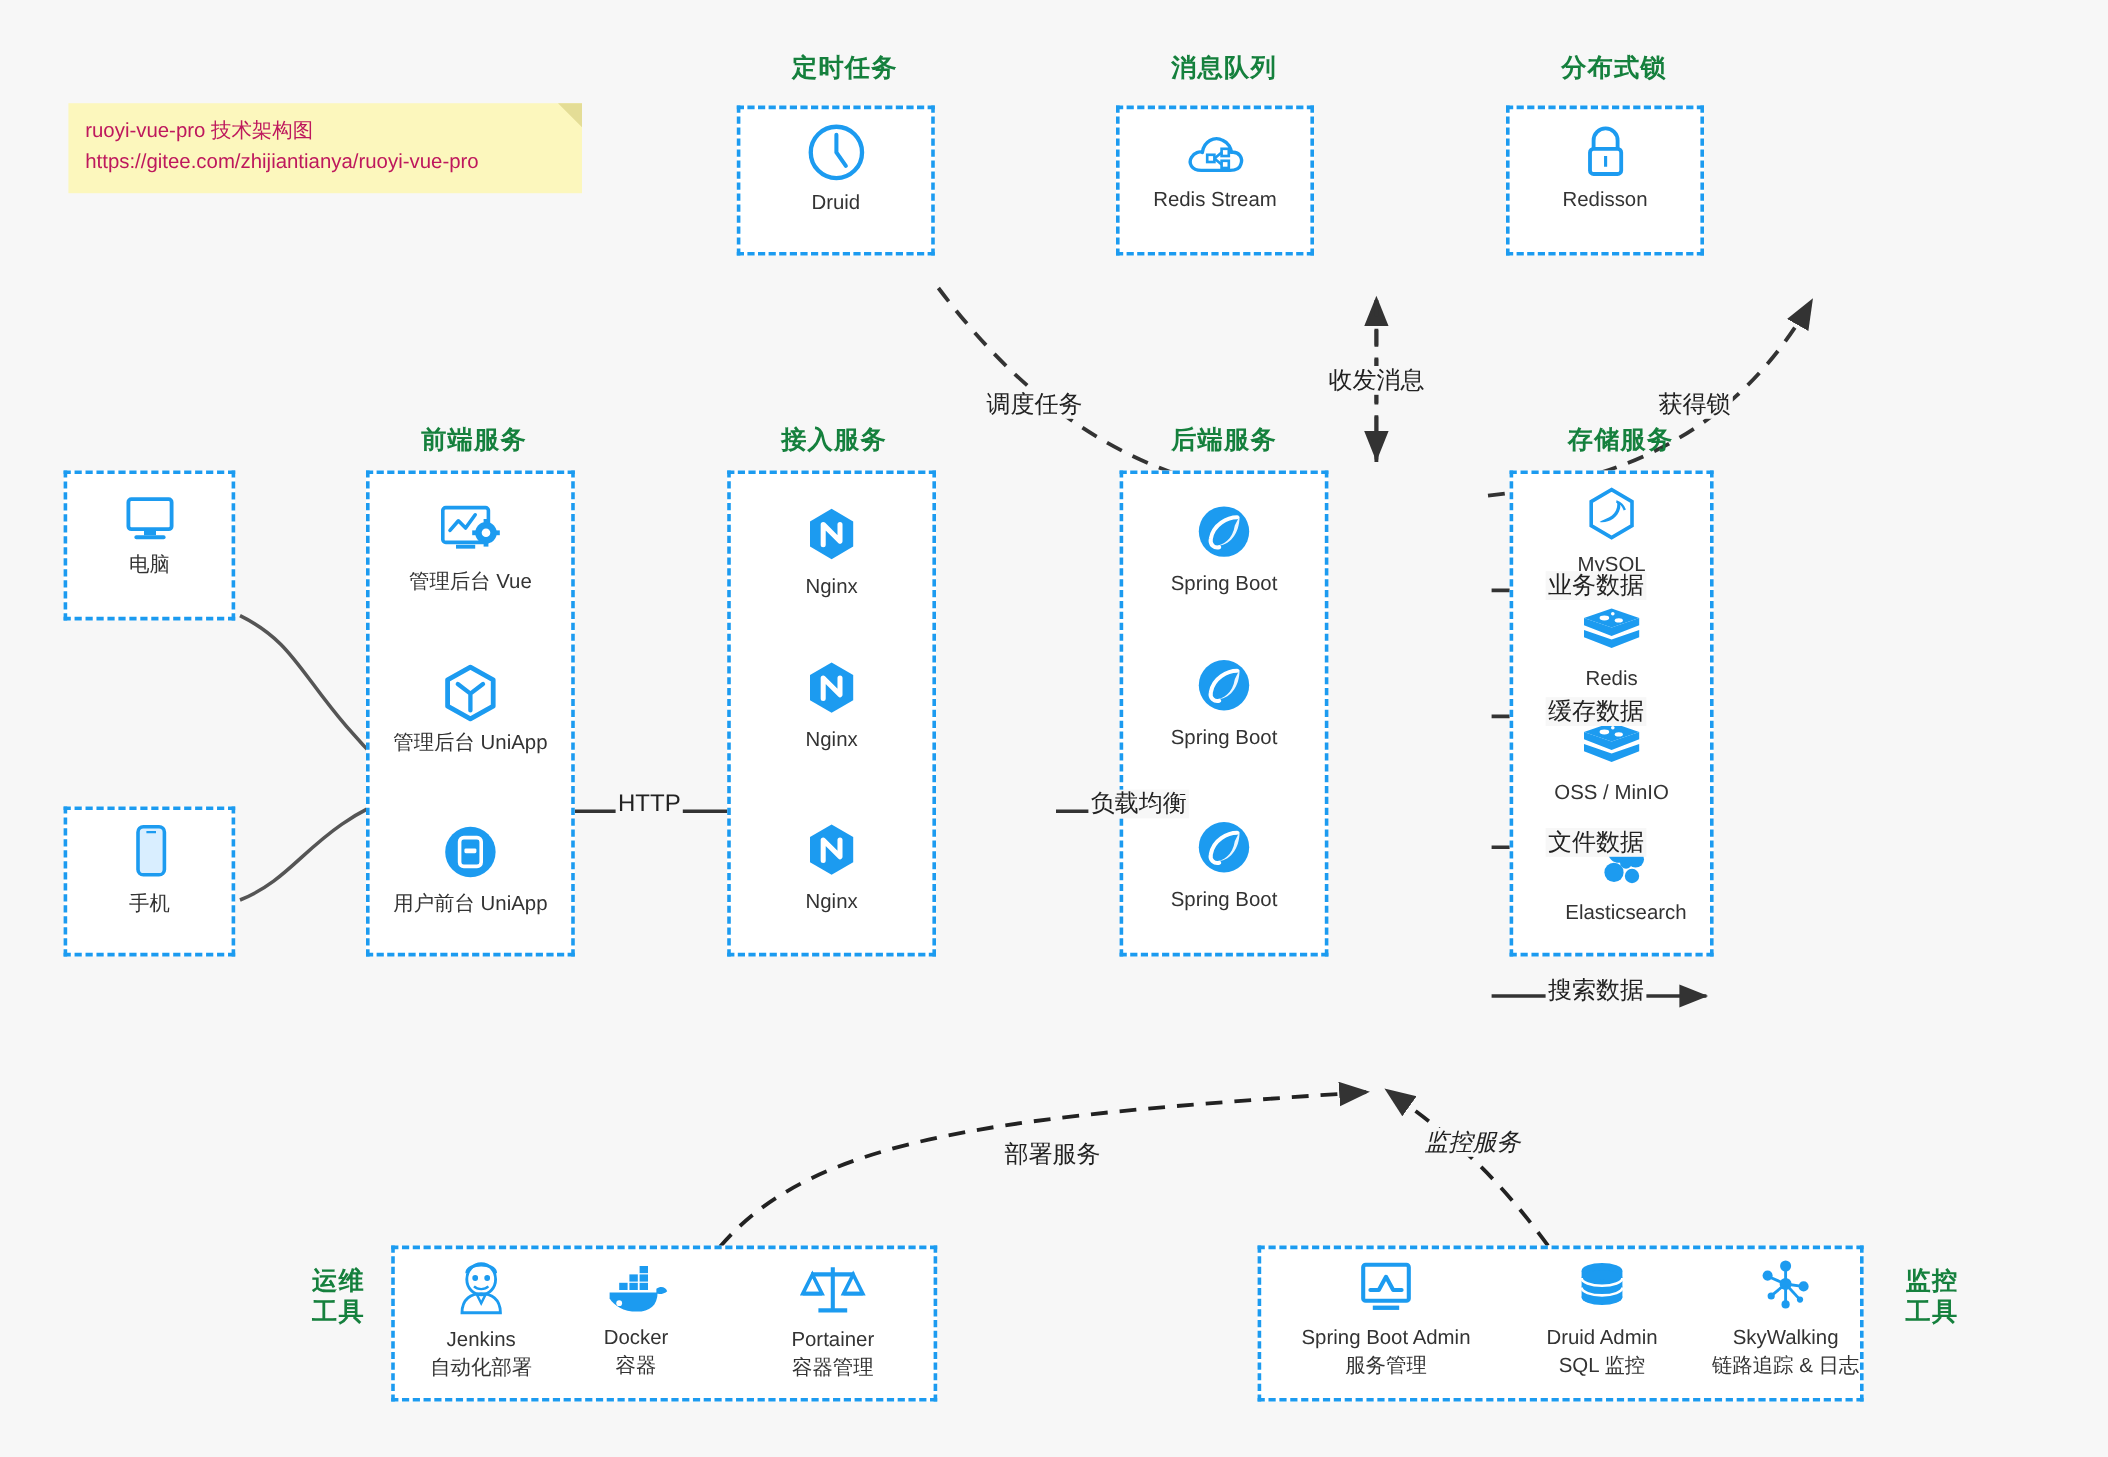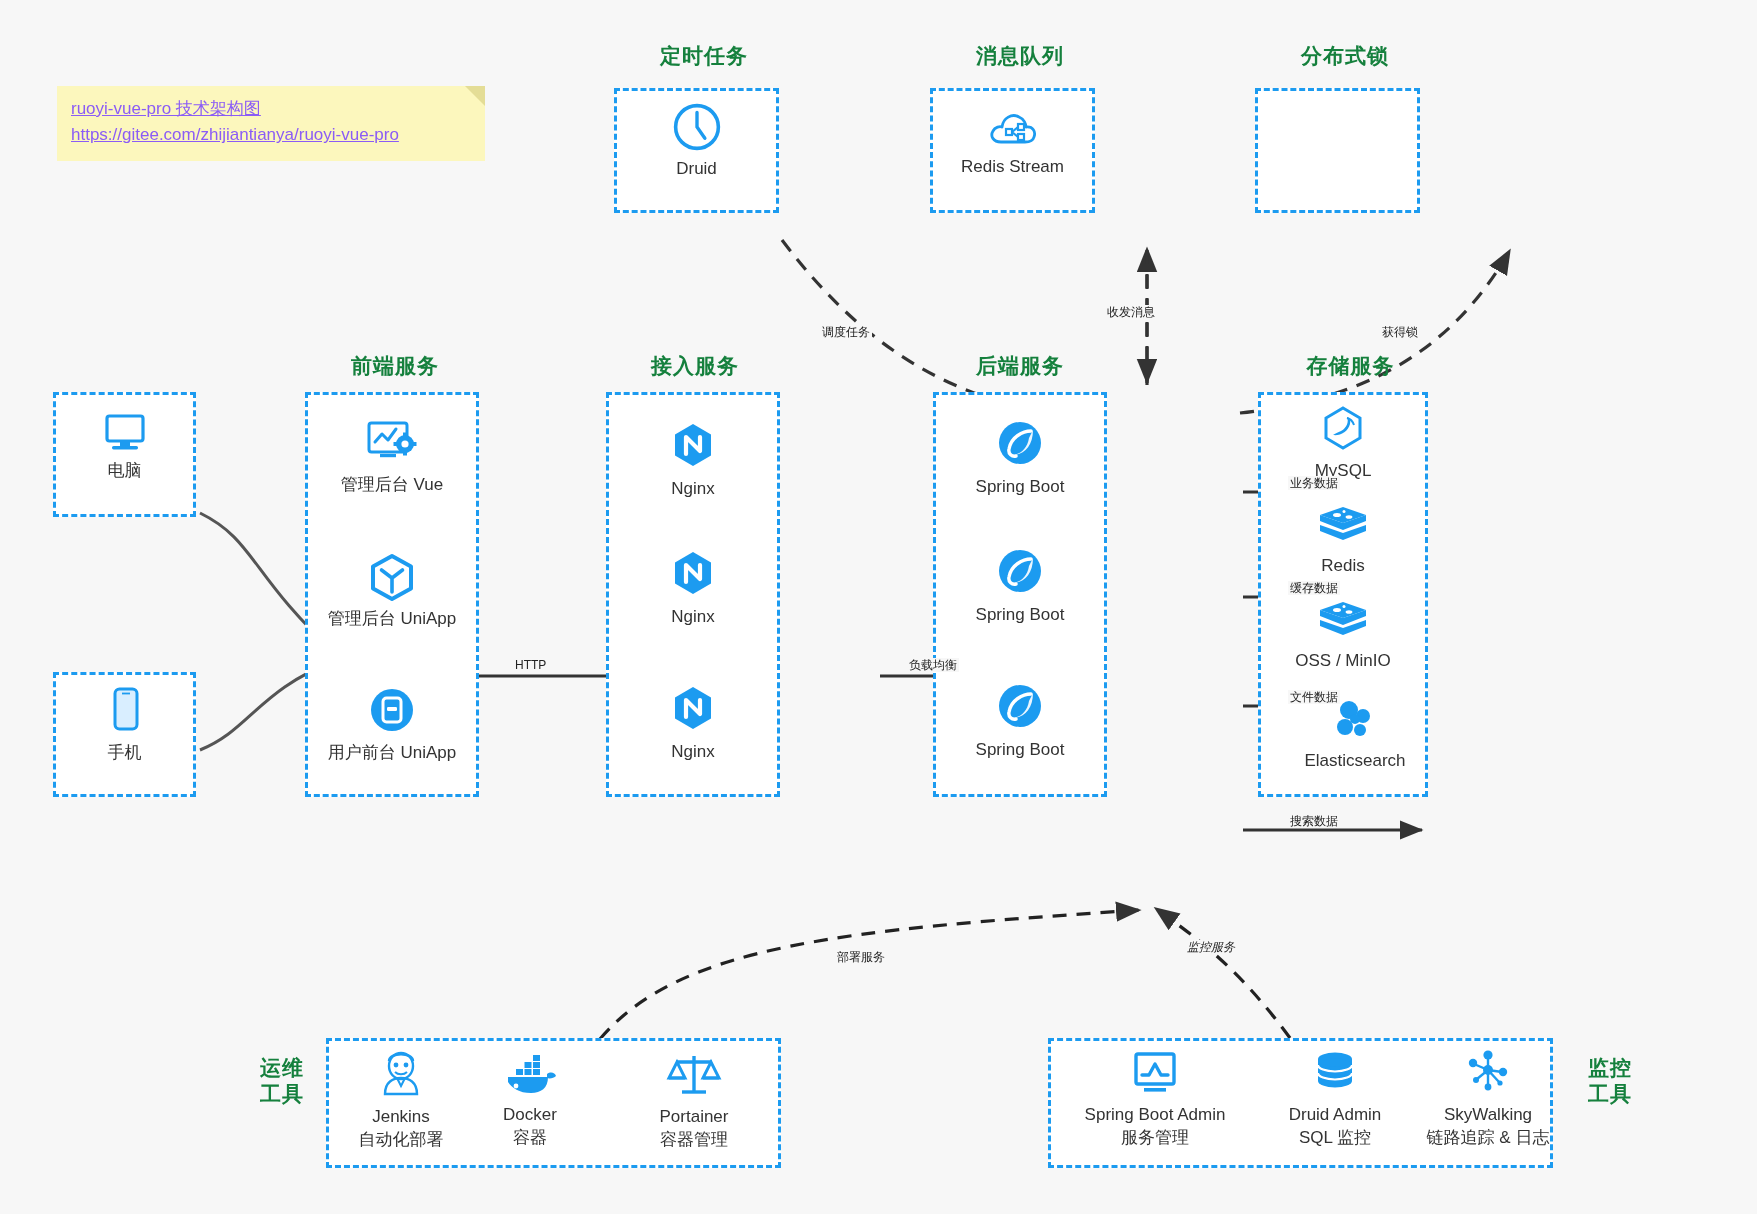--- a/index.html
+++ b/index.html
@@ -9,23 +9,22 @@
     font-family:"Liberation Sans","DejaVu Sans",sans-serif;
     position:relative;overflow:hidden;
   }
   #canvas{position:absolute;left:0;top:0;width:1757px;height:1214px;}
   svg.links{position:absolute;left:0;top:0;width:1757px;height:1214px;pointer-events:none;}
 
   
   .note{
     position:absolute;background:#fcf7bd;
     padding:10px 14px 12px 14px;
-    font-size:17px;color:#8b5cf6;line-height:1.55;
+    font-size:17px;color:#be185d;line-height:1.55;
     box-shadow:none;
-    text-decoration:underline;
   }
   .note .fold{
     position:absolute;right:0;top:0;width:0;height:0;
     border-left:20px solid transparent;border-top:20px solid #e4dd96;
   }
 
   
   .group{
     position:absolute;
     border:3px dashed #1c9bf0;
@@ -45,21 +44,21 @@
     position:absolute;text-align:center;
     font-size:17px;color:#333;
   }
   .node .cap{margin-top:4px;white-space:nowrap;line-height:1.35;}
   .node .cap2{font-size:17px;color:#333;white-space:nowrap;line-height:1.35;}
   .ic{display:block;margin:0 auto;}
 
   
   .elabel{
     position:absolute;background:#f7f7f7;
-    font-size:12px;color:#222;white-space:nowrap;
+    font-size:20px;color:#222;white-space:nowrap;
     padding:0 2px;line-height:1.2;
   }
 </style>
 </head>
 <body>
 
 <div id="canvas">
 
   <svg class="links" viewBox="0 0 1757 1214">
     <defs>
@@ -119,20 +118,28 @@
       <rect x="19" y="25" width="6" height="6" fill="none" stroke="#1c9bf0" stroke-width="2.2"></rect>
       <rect x="31" y="20" width="6" height="6" fill="none" stroke="#1c9bf0" stroke-width="2.2"></rect>
       <rect x="31" y="30" width="6" height="6" fill="none" stroke="#1c9bf0" stroke-width="2.2"></rect>
       <path d="M25 28 L31 23 M25 28 L31 33" stroke="#1c9bf0" stroke-width="2.2" fill="none"></path>
     </svg>
     <div class="cap">Redis Stream</div>
   </div>
 
   <div class="group-title" style="left:1255px;top:42px;width:180px;">分布式锁</div>
   <div class="group" style="left:1255px;top:88px;width:165px;height:125px;"></div>
+  <div class="node" style="left:1260px;top:102px;width:155px;">
+    <svg class="ic" width="48" height="50" viewBox="0 0 48 50">
+      <path d="M14 22 L14 15 A10 10 0 0 1 34 15 L34 22" fill="none" stroke="#1c9bf0" stroke-width="3.2"></path>
+      <rect x="11" y="22" width="26" height="21" rx="3" fill="none" stroke="#1c9bf0" stroke-width="3.2"></rect>
+      <line x1="24" y1="28" x2="24" y2="37" stroke="#1c9bf0" stroke-width="2.6"></line>
+    </svg>
+    <div class="cap">Redisson</div>
+  </div>
 
   <div class="group" style="left:53px;top:392px;width:143px;height:125px;"></div>
   <div class="node" style="left:58px;top:408px;width:133px;">
     <svg class="ic" width="52" height="48" viewBox="0 0 52 48">
       <rect x="8" y="8" width="36" height="25" rx="2.5" fill="none" stroke="#1c9bf0" stroke-width="3.2"></rect>
       <rect x="21" y="33" width="10" height="5" fill="#1c9bf0"></rect>
       <rect x="13" y="38" width="26" height="3.4" rx="1.6" fill="#1c9bf0"></rect>
     </svg>
     <div class="cap">电脑</div>
   </div>

